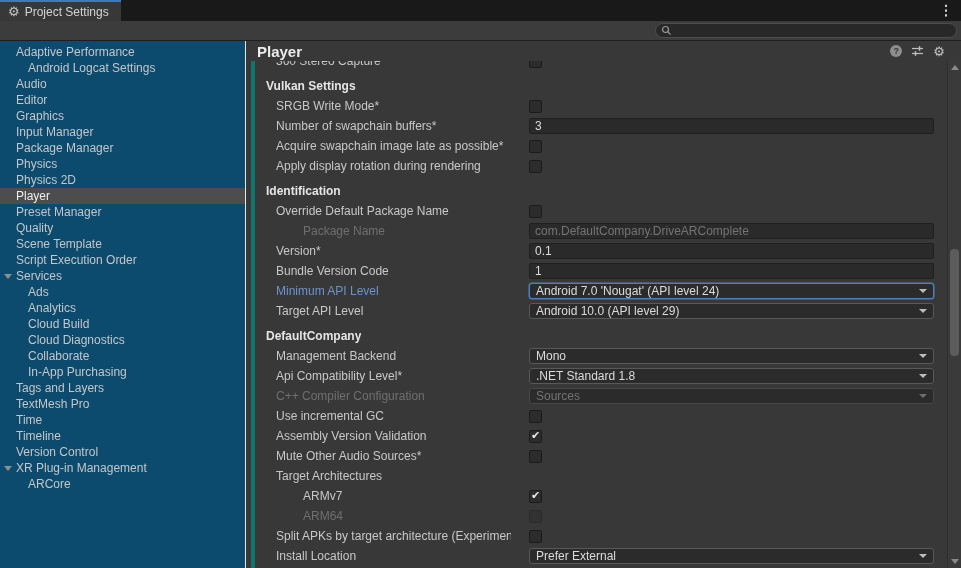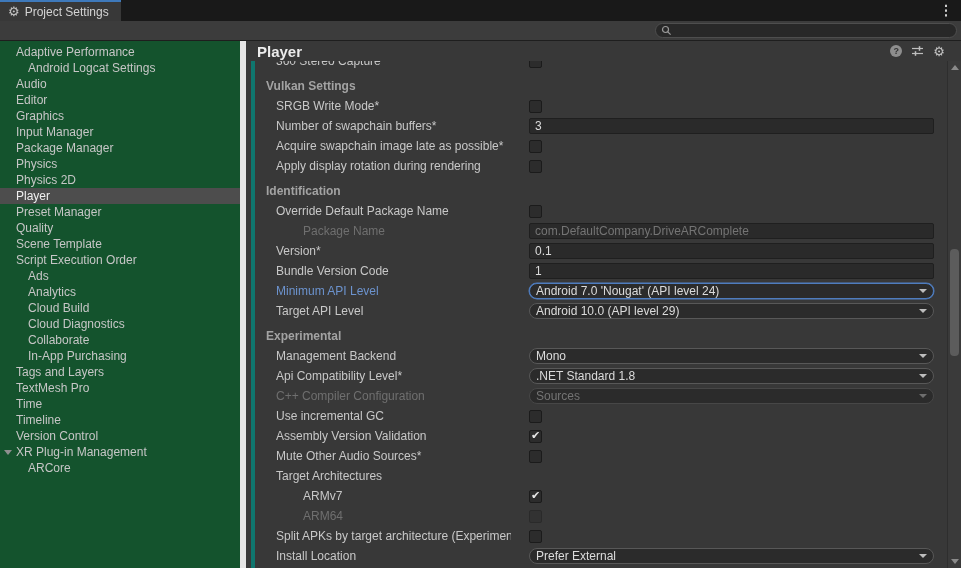--- a/index.html
+++ b/index.html
@@ -17,21 +17,21 @@
            font-weight:bold; letter-spacing:0; line-height:18px; }
 
   
   .toolbar { height:20px; background:#3C3C3C; border-bottom:1px solid #1E1E1E; position:relative; }
   .search { position:absolute; right:4px; top:2px; width:302px; height:15px;
             background:#282828; border:1px solid #4E4E4E; border-radius:8px;
             display:flex; align-items:center; padding-left:5px; }
 
   
   .bodyrow { display:flex; height:527px; }
-  .sidebar { width:246px; background:#14532d; border-right:6px solid #e5e5e5;
+  .sidebar { width:246px; background:#0c4a6e; border-right:1px solid #e5e5e5;
              padding-top:3px; overflow:hidden; }
   .srow { height:16px; display:flex; align-items:center; position:relative;
           padding-left:16px; color:#C6C6C6; font-size:12px; white-space:nowrap; }
   .srow.i1 { padding-left:28px;text-align:center; }
   .srow.selected { background:#4D4D4D; color:#EFEFEF; }
   .fold { position:absolute; left:4px; top:6px; width:0; height:0;
           border-left:4px solid transparent; border-right:4px solid transparent;
           border-top:5px solid #8F8F8F; }
 
   
@@ -43,38 +43,38 @@
              font-size:9px; font-weight:bold; display:flex; align-items:center; justify-content:center; }
   .gearico { font-size:13px; color:#C2C2C2; line-height:1; }
 
   .content { position:absolute; top:20px; left:5px; right:14px; bottom:0;
              border-left:4px solid #0f766e; overflow:hidden; }
   .prow { height:20px; position:relative; display:flex; align-items:center; }
   .prow.gap { margin-top:5px; }
   .prow.clipped { margin-top:-10px; }
   .plabel { color:#C8C8C8; font-size:12px; white-space:nowrap; overflow:hidden;
             width:256px; flex-shrink:0; padding-left:21px; }
-  .prow.section .plabel { font-weight:bold; padding-left:11px; width:auto; color:#a3a3a3; }
+  .prow.section .plabel { font-weight:bold; padding-left:11px; width:auto; color:#e5e5e5; }
   .plabel.i2 { padding-left:48px; }
   .plabel.disabled { color:#6F6F6F; }
   .plabel.override { color:#6C93CE; }
   .pcontrol { position:absolute; left:274px; display:flex; align-items:center; }
 
   .checkbox { width:13px; height:13px; background:#2C2C2C; border:1px solid #1B1B1B;
               border-radius:2px; position:relative; }
   .checkbox .mark { position:absolute; left:1px; top:-2px; color:#E6E6E6; font-size:11px; }
   .checkbox.disabled { opacity:.45; }
 
   .tfield { width:405px; height:16px; background:#2A2A2A; border:1px solid #1F1F1F;
             border-radius:2px; color:#DCDCDC; font-size:12px; line-height:14px;
             padding:0 5px; overflow:hidden; white-space:nowrap; }
   .tfield.disabled { color:#747474; }
 
   .dropdown { width:405px; height:16px; background:#2B2B2B; border:1px solid #585858;
-              border-radius:8px; display:flex; align-items:center; justify-content:space-between;
+              border-radius:3px; display:flex; align-items:center; justify-content:space-between;
               padding:0 6px; color:#DCDCDC; font-size:12px; }
   .dropdown.focused { border-color:#4F7DBF; box-shadow:0 0 0 .5px #4F7DBF; }
   .dropdown.disabled { color:#747474; border-color:#474747; }
   .dval { overflow:hidden; white-space:nowrap; }
   .darrow { width:0; height:0; border-left:4px solid transparent; border-right:4px solid transparent;
             border-top:4px solid #BDBDBD; flex-shrink:0; margin-left:6px; }
   .dropdown.disabled .darrow { border-top-color:#6E6E6E; }
 
   
   .vscroll { position:absolute; top:20px; right:0; bottom:0; width:14px;
@@ -144,20 +144,24 @@
           <span>Preset Manager</span>
         </div>
         <div class="srow">
           <span>Quality</span>
         </div>
         <div class="srow">
           <span>Scene Template</span>
         </div>
         <div class="srow">
           <span>Script Execution Order</span>
+        </div>
+        <div class="srow">
+          <span class="fold"></span>
+          <span>Services</span>
         </div>
         <div class="srow i1">
           <span>Ads</span>
         </div>
         <div class="srow i1">
           <span>Analytics</span>
         </div>
         <div class="srow i1">
           <span>Cloud Build</span>
         </div>
@@ -282,21 +286,21 @@
           <div class="prow">
             <div class="plabel">Target API Level</div>
             <div class="pcontrol">
               <div class="dropdown">
                 <span class="dval">Android 10.0 (API level 29)</span>
                 <span class="darrow"></span>
               </div>
             </div>
           </div>
           <div class="prow section gap">
-            <div class="plabel">Experimental</div>
+            <div class="plabel">DefaultCompany</div>
           </div>
           <div class="prow">
             <div class="plabel">Management Backend</div>
             <div class="pcontrol">
               <div class="dropdown">
                 <span class="dval">Mono</span>
                 <span class="darrow"></span>
               </div>
             </div>
           </div>

